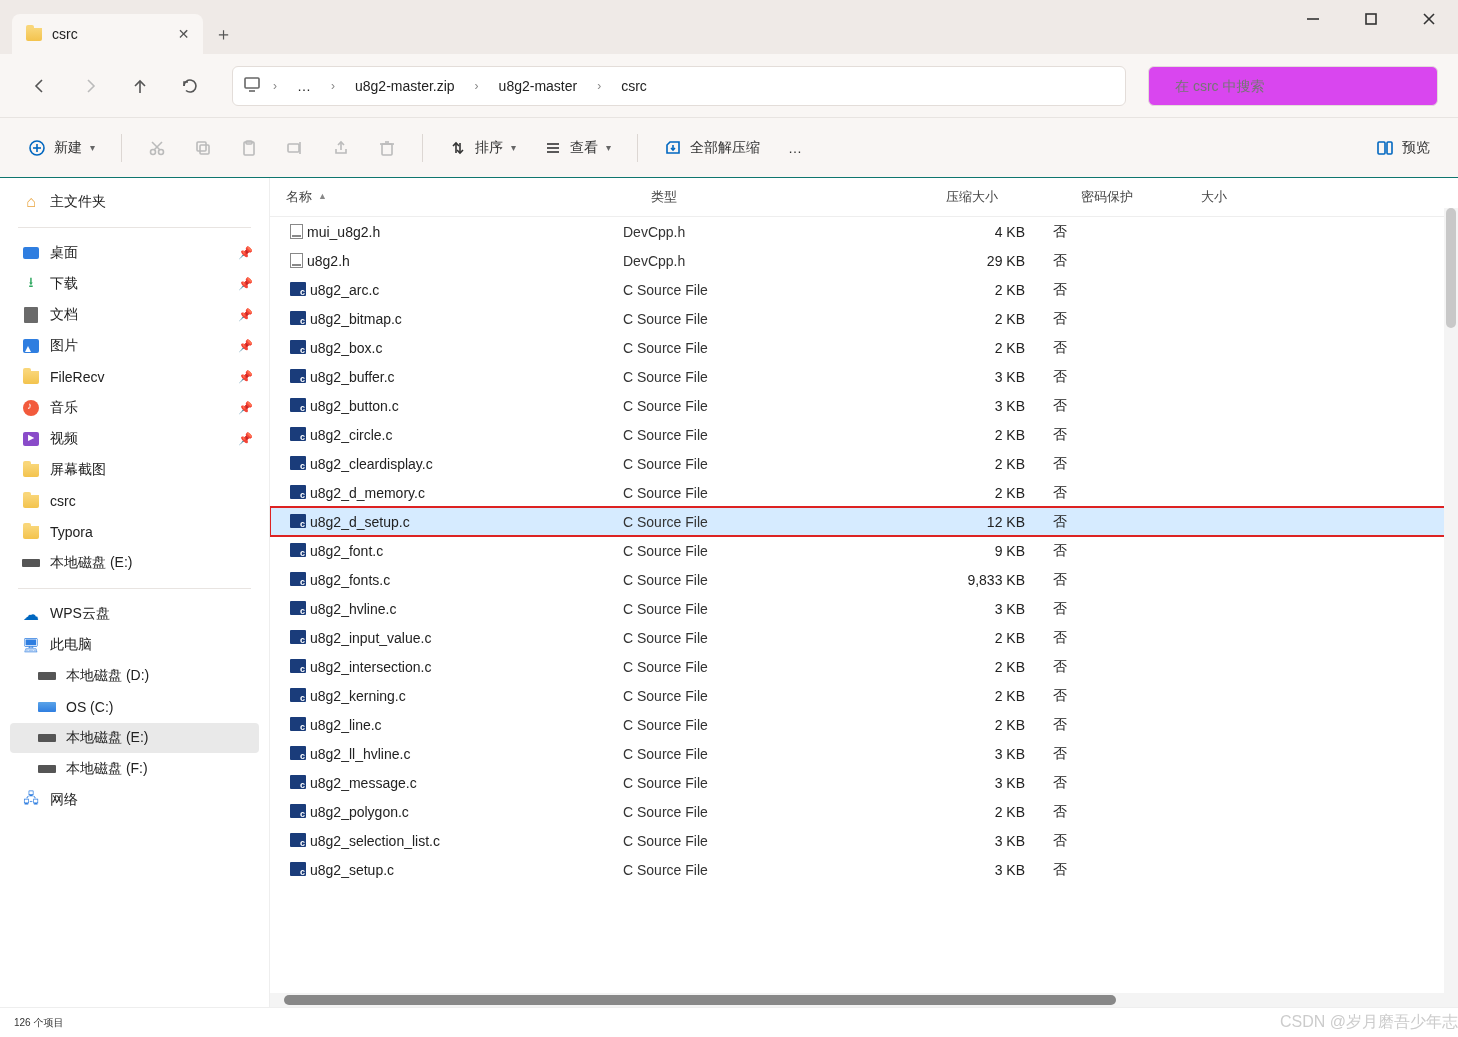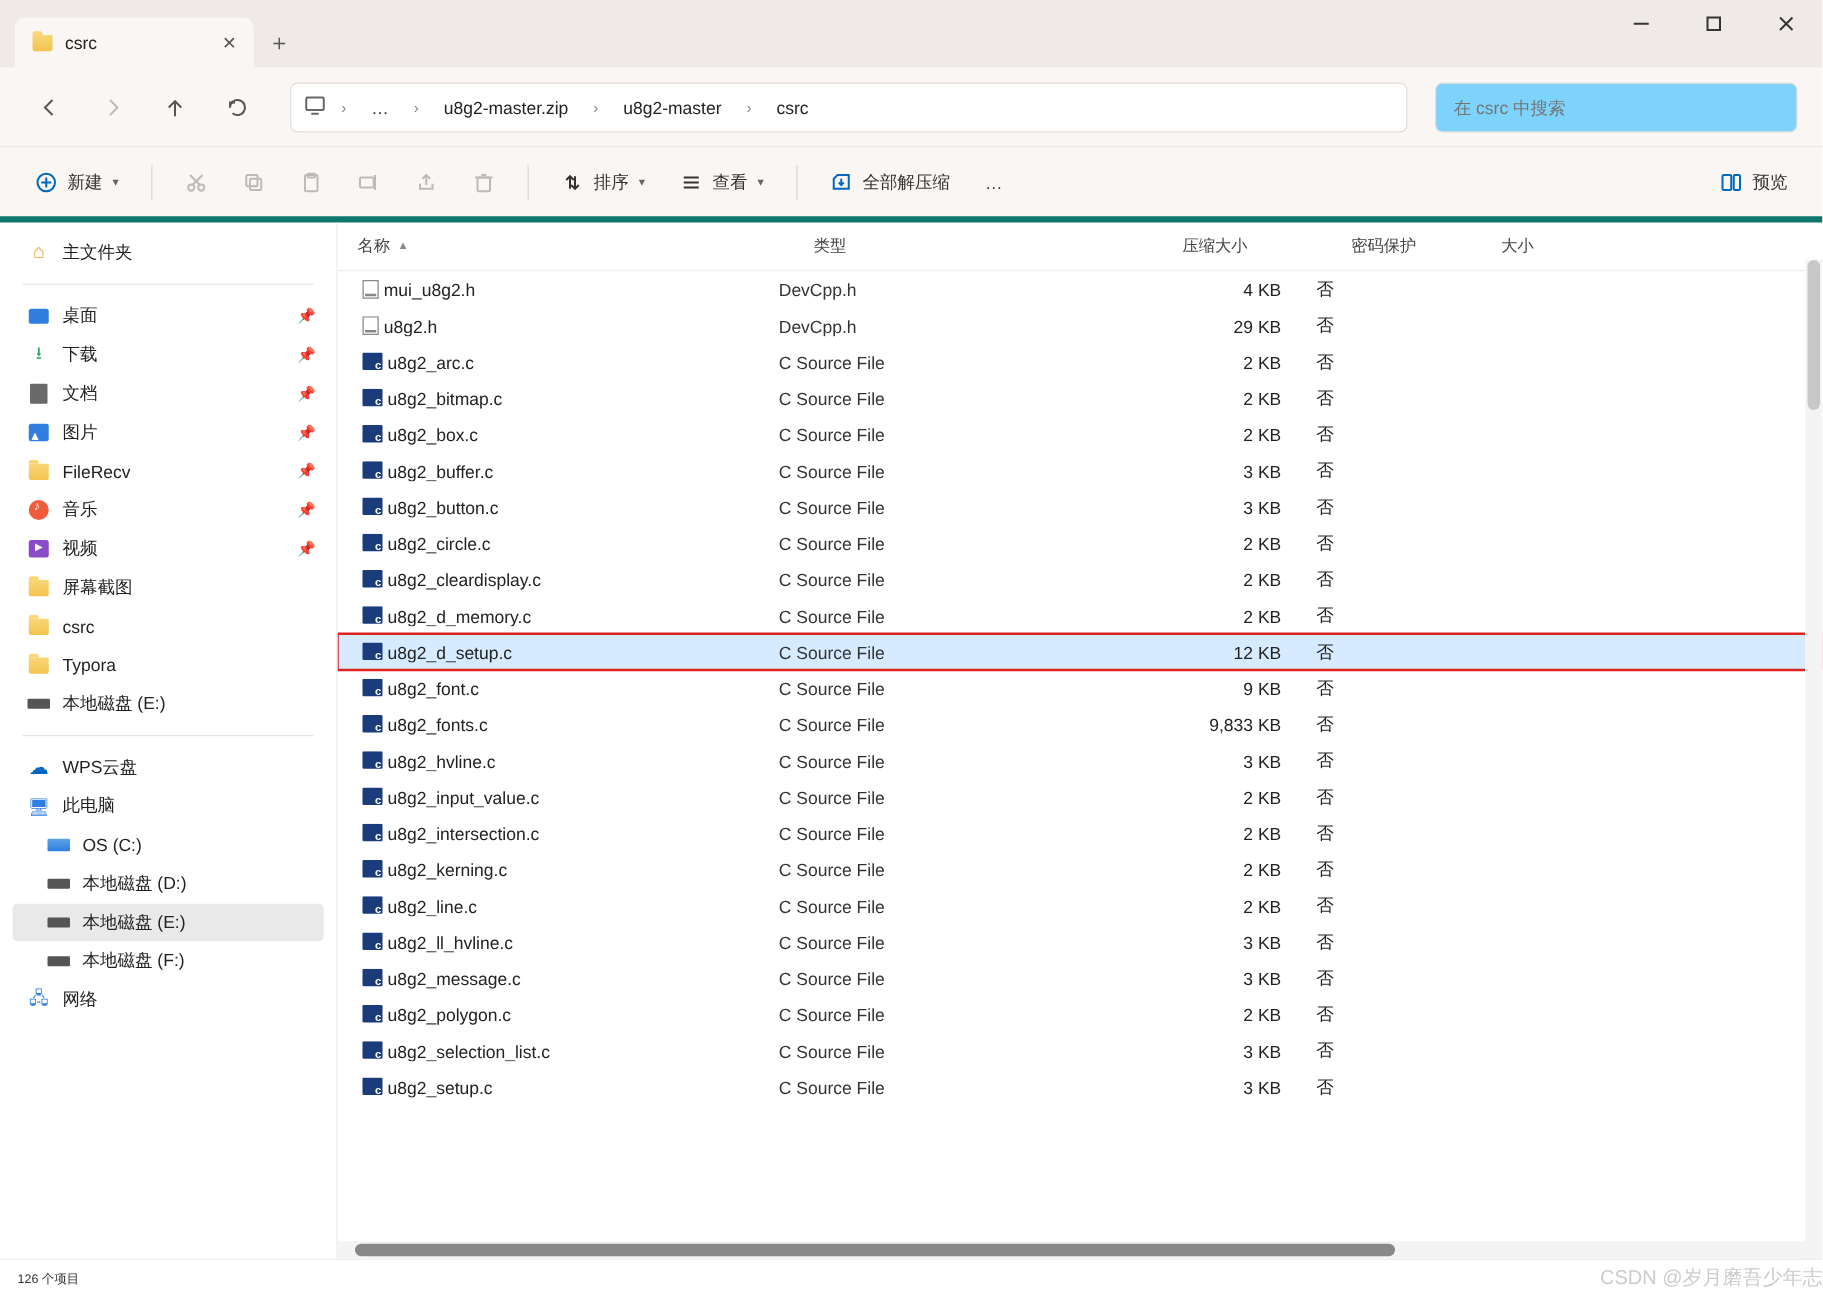--- a/index.html
+++ b/index.html
@@ -18,25 +18,25 @@
 .win-btn { width:58px; display:flex; align-items:center; justify-content:center; color:#333; }
 
 
 .navbar { height: 64px; background: #f9f6f4; display:flex; align-items:center; padding: 0 20px; gap: 10px; border-bottom: 1px solid #e8e4e1; }
 .nav-btn { width: 40px; height: 40px; display:flex; align-items:center; justify-content:center; color:#555; border-radius:4px; }
 .nav-btn.disabled { color: #bbb; }
 .crumb-bar { flex:1; display:flex; align-items:center; height:40px; background:#fff; border:1px solid #e3ddd9; border-radius:6px; padding:0 10px; gap: 6px; margin: 0 12px; }
 .crumb-chev { color:#888; font-size:12px; padding:0 6px; }
 .crumb-item { padding:4px 8px; border-radius:4px; }
 .crumb-ico { color:#666; }
-.search-box { width: 290px; height:40px; background:#7dd3fc; border:1px solid #e3ddd9; border-radius:6px; padding:0 14px; display:flex; align-items:center; color:#888; }
+.search-box { width: 290px; height:40px; background:#d946ef; border:1px solid #e3ddd9; border-radius:6px; padding:0 26px; display:flex; align-items:center; color:#888; }
 .search-box input { border:none; outline:none; width:100%; font-size:14px; color:#333; background:transparent; }
 
 
-.toolbar { height: 60px; background:#f9f6f4; display:flex; align-items:center; padding:0 16px; gap:4px; border-bottom:5px solid #0f766e; }
+.toolbar { height: 60px; background:#f9f6f4; display:flex; align-items:center; padding:0 16px; gap:4px; border-bottom:1px solid #0f766e; }
 .tb-btn { height:38px; padding:0 12px; display:flex; align-items:center; gap:8px; border-radius:4px; color:#333; }
 .tb-btn .ico { width:18px; height:18px; display:flex; align-items:center; justify-content:center; }
 .tb-sep { width:1px; height:28px; background:#ddd7d3; margin:0 10px; }
 .tb-btn.primary .ico { color:#0067c0; }
 .tb-btn.disabled { color:#bbb; }
 .tb-spacer { flex:1; }
 .tb-chev { font-size:10px; color:#666; }
 
 
 .main { display:flex; height: calc(100% - 54px - 64px - 60px - 30px); }
@@ -380,29 +380,29 @@
       <span class="side-ico ico-cloud">☁</span>
       <span>WPS云盘</span>
     </div>
     <div class="side-item">
       <span class="side-ico ico-pc">🖥</span>
       <span>此电脑</span>
     </div>
     <div id="drives-container">
         <div class="side-item indent">
           <span class="side-ico">
+            <span class="ico-drive"></span>
+          </span>
+          <span>本地磁盘 (D:)</span>
+        </div>
+        <div class="side-item indent">
+          <span class="side-ico">
             <span class="ico-os"></span>
           </span>
           <span>OS (C:)</span>
-        </div>
-        <div class="side-item indent">
-          <span class="side-ico">
-            <span class="ico-drive"></span>
-          </span>
-          <span>本地磁盘 (D:)</span>
         </div>
         <div class="side-item indent selected">
           <span class="side-ico">
             <span class="ico-drive"></span>
           </span>
           <span>本地磁盘 (E:)</span>
         </div>
         <div class="side-item indent">
           <span class="side-ico">
             <span class="ico-drive"></span>

